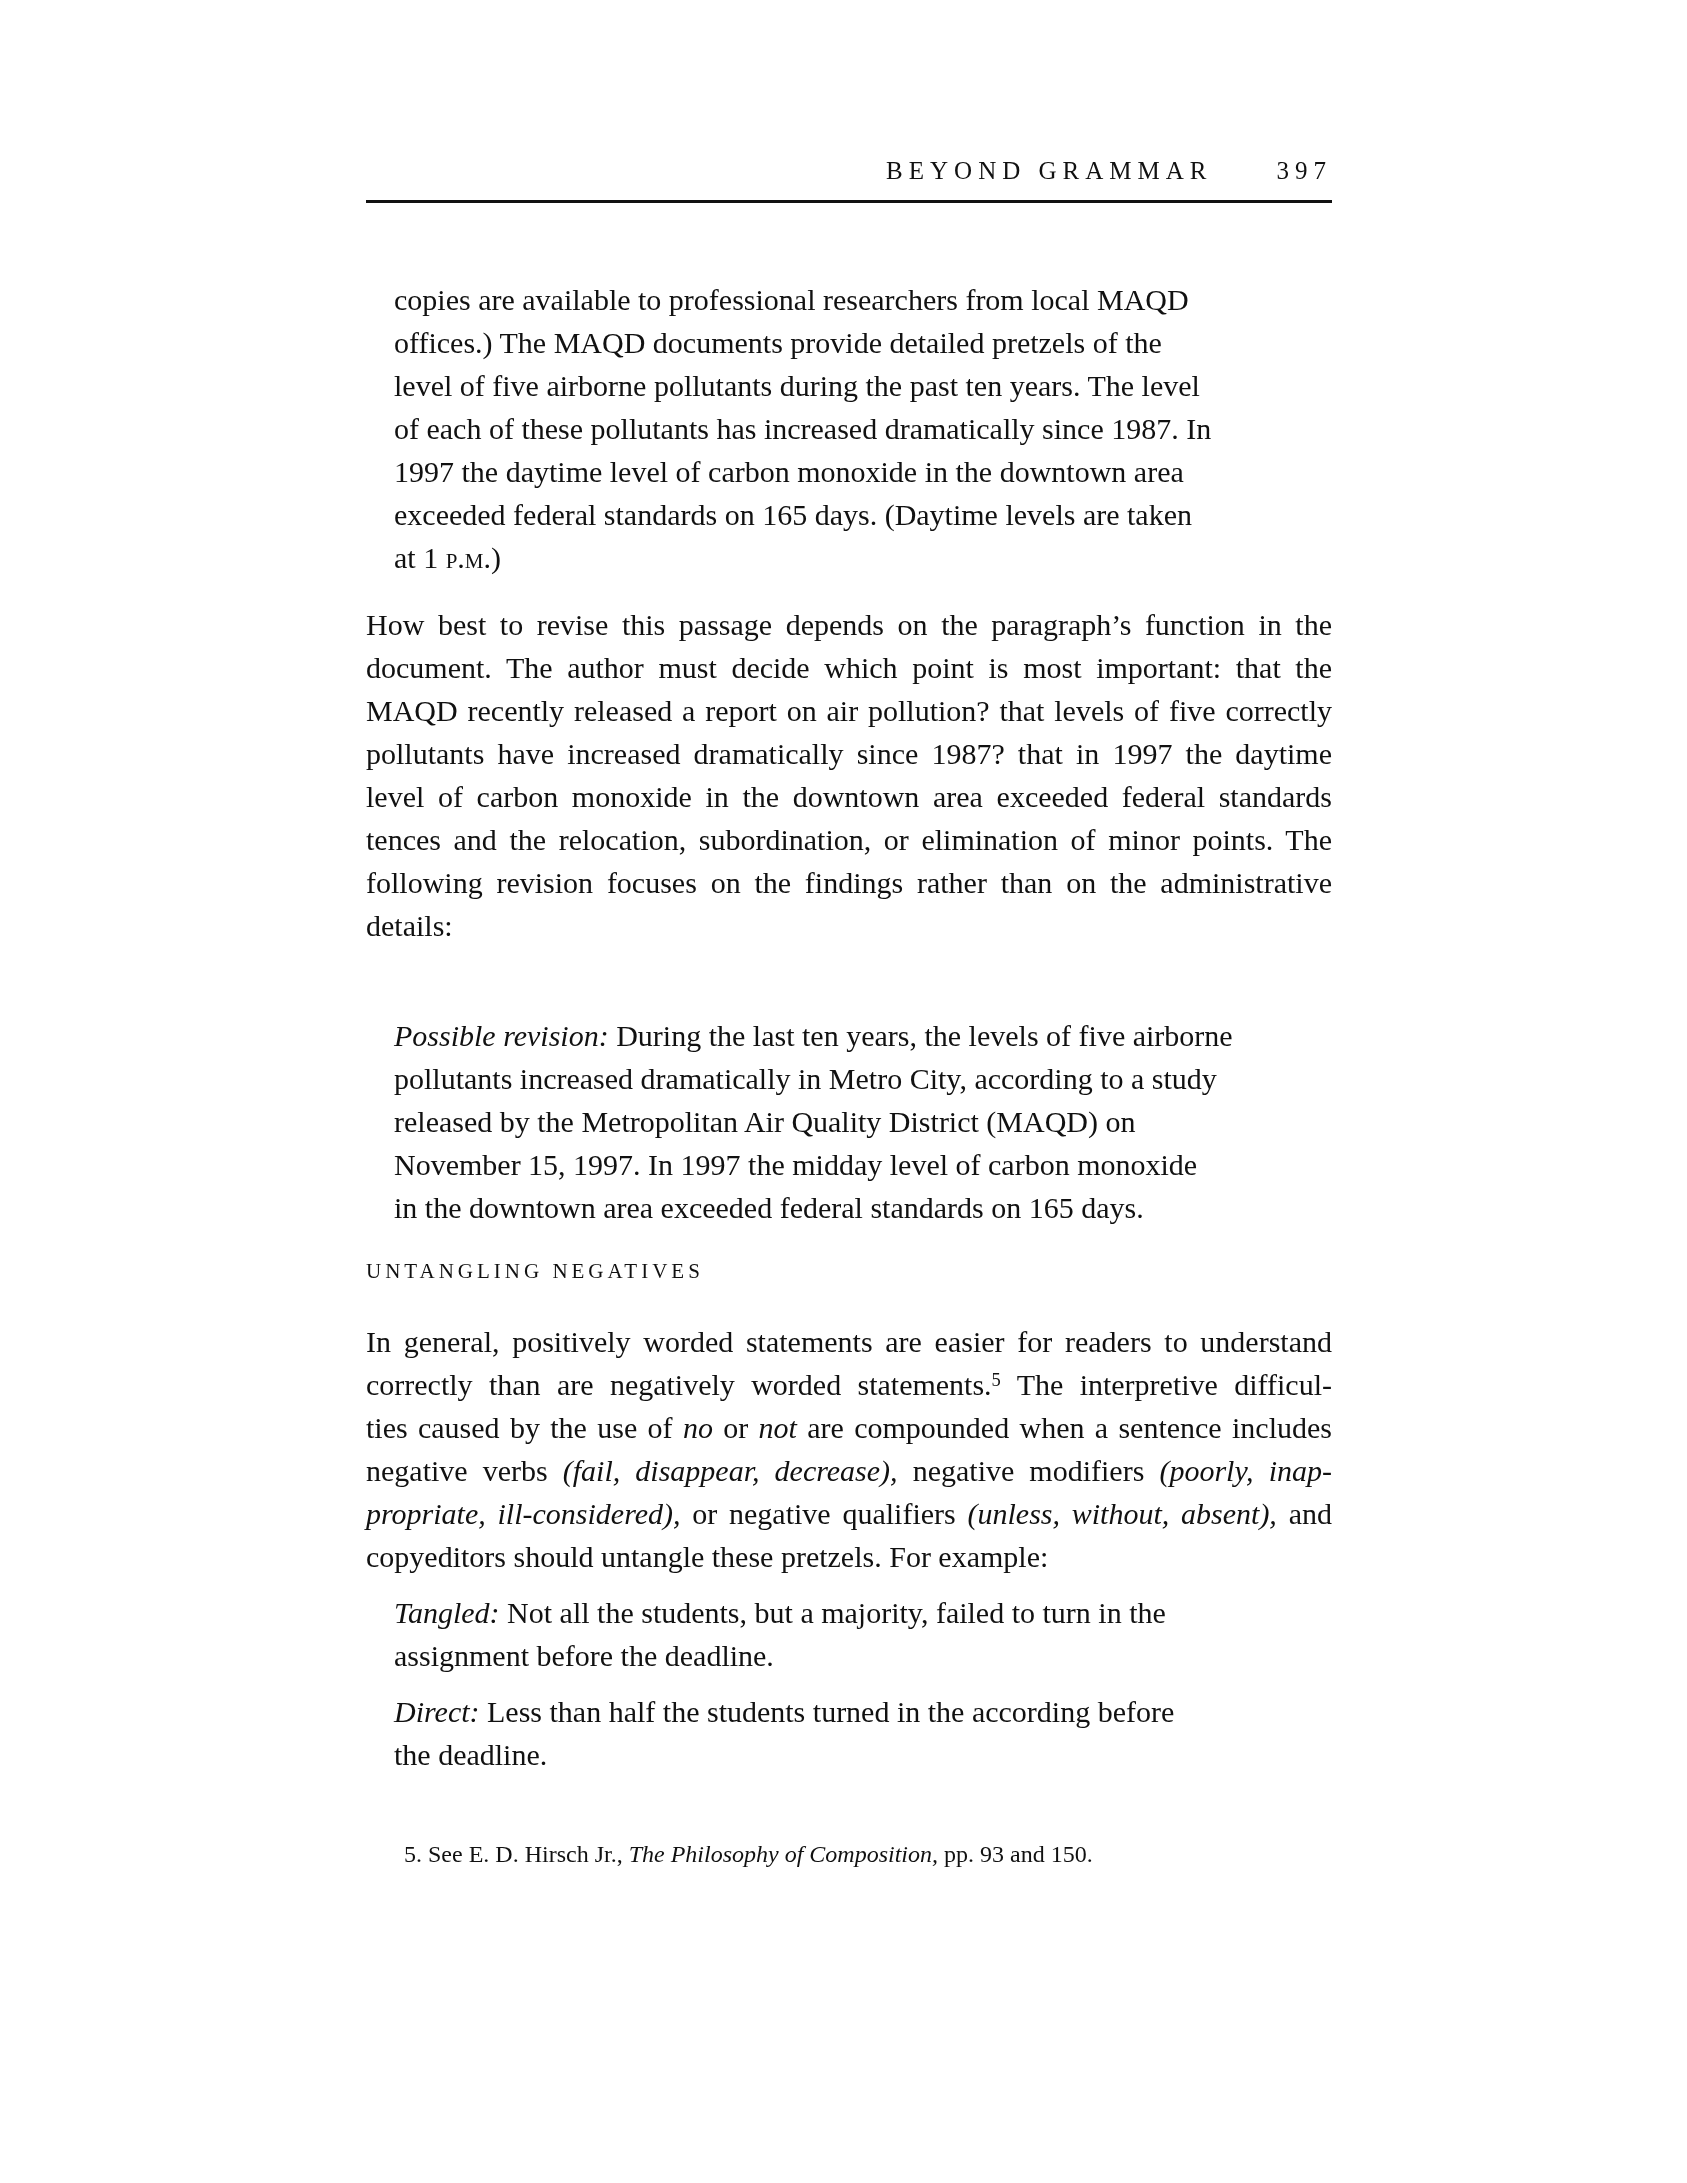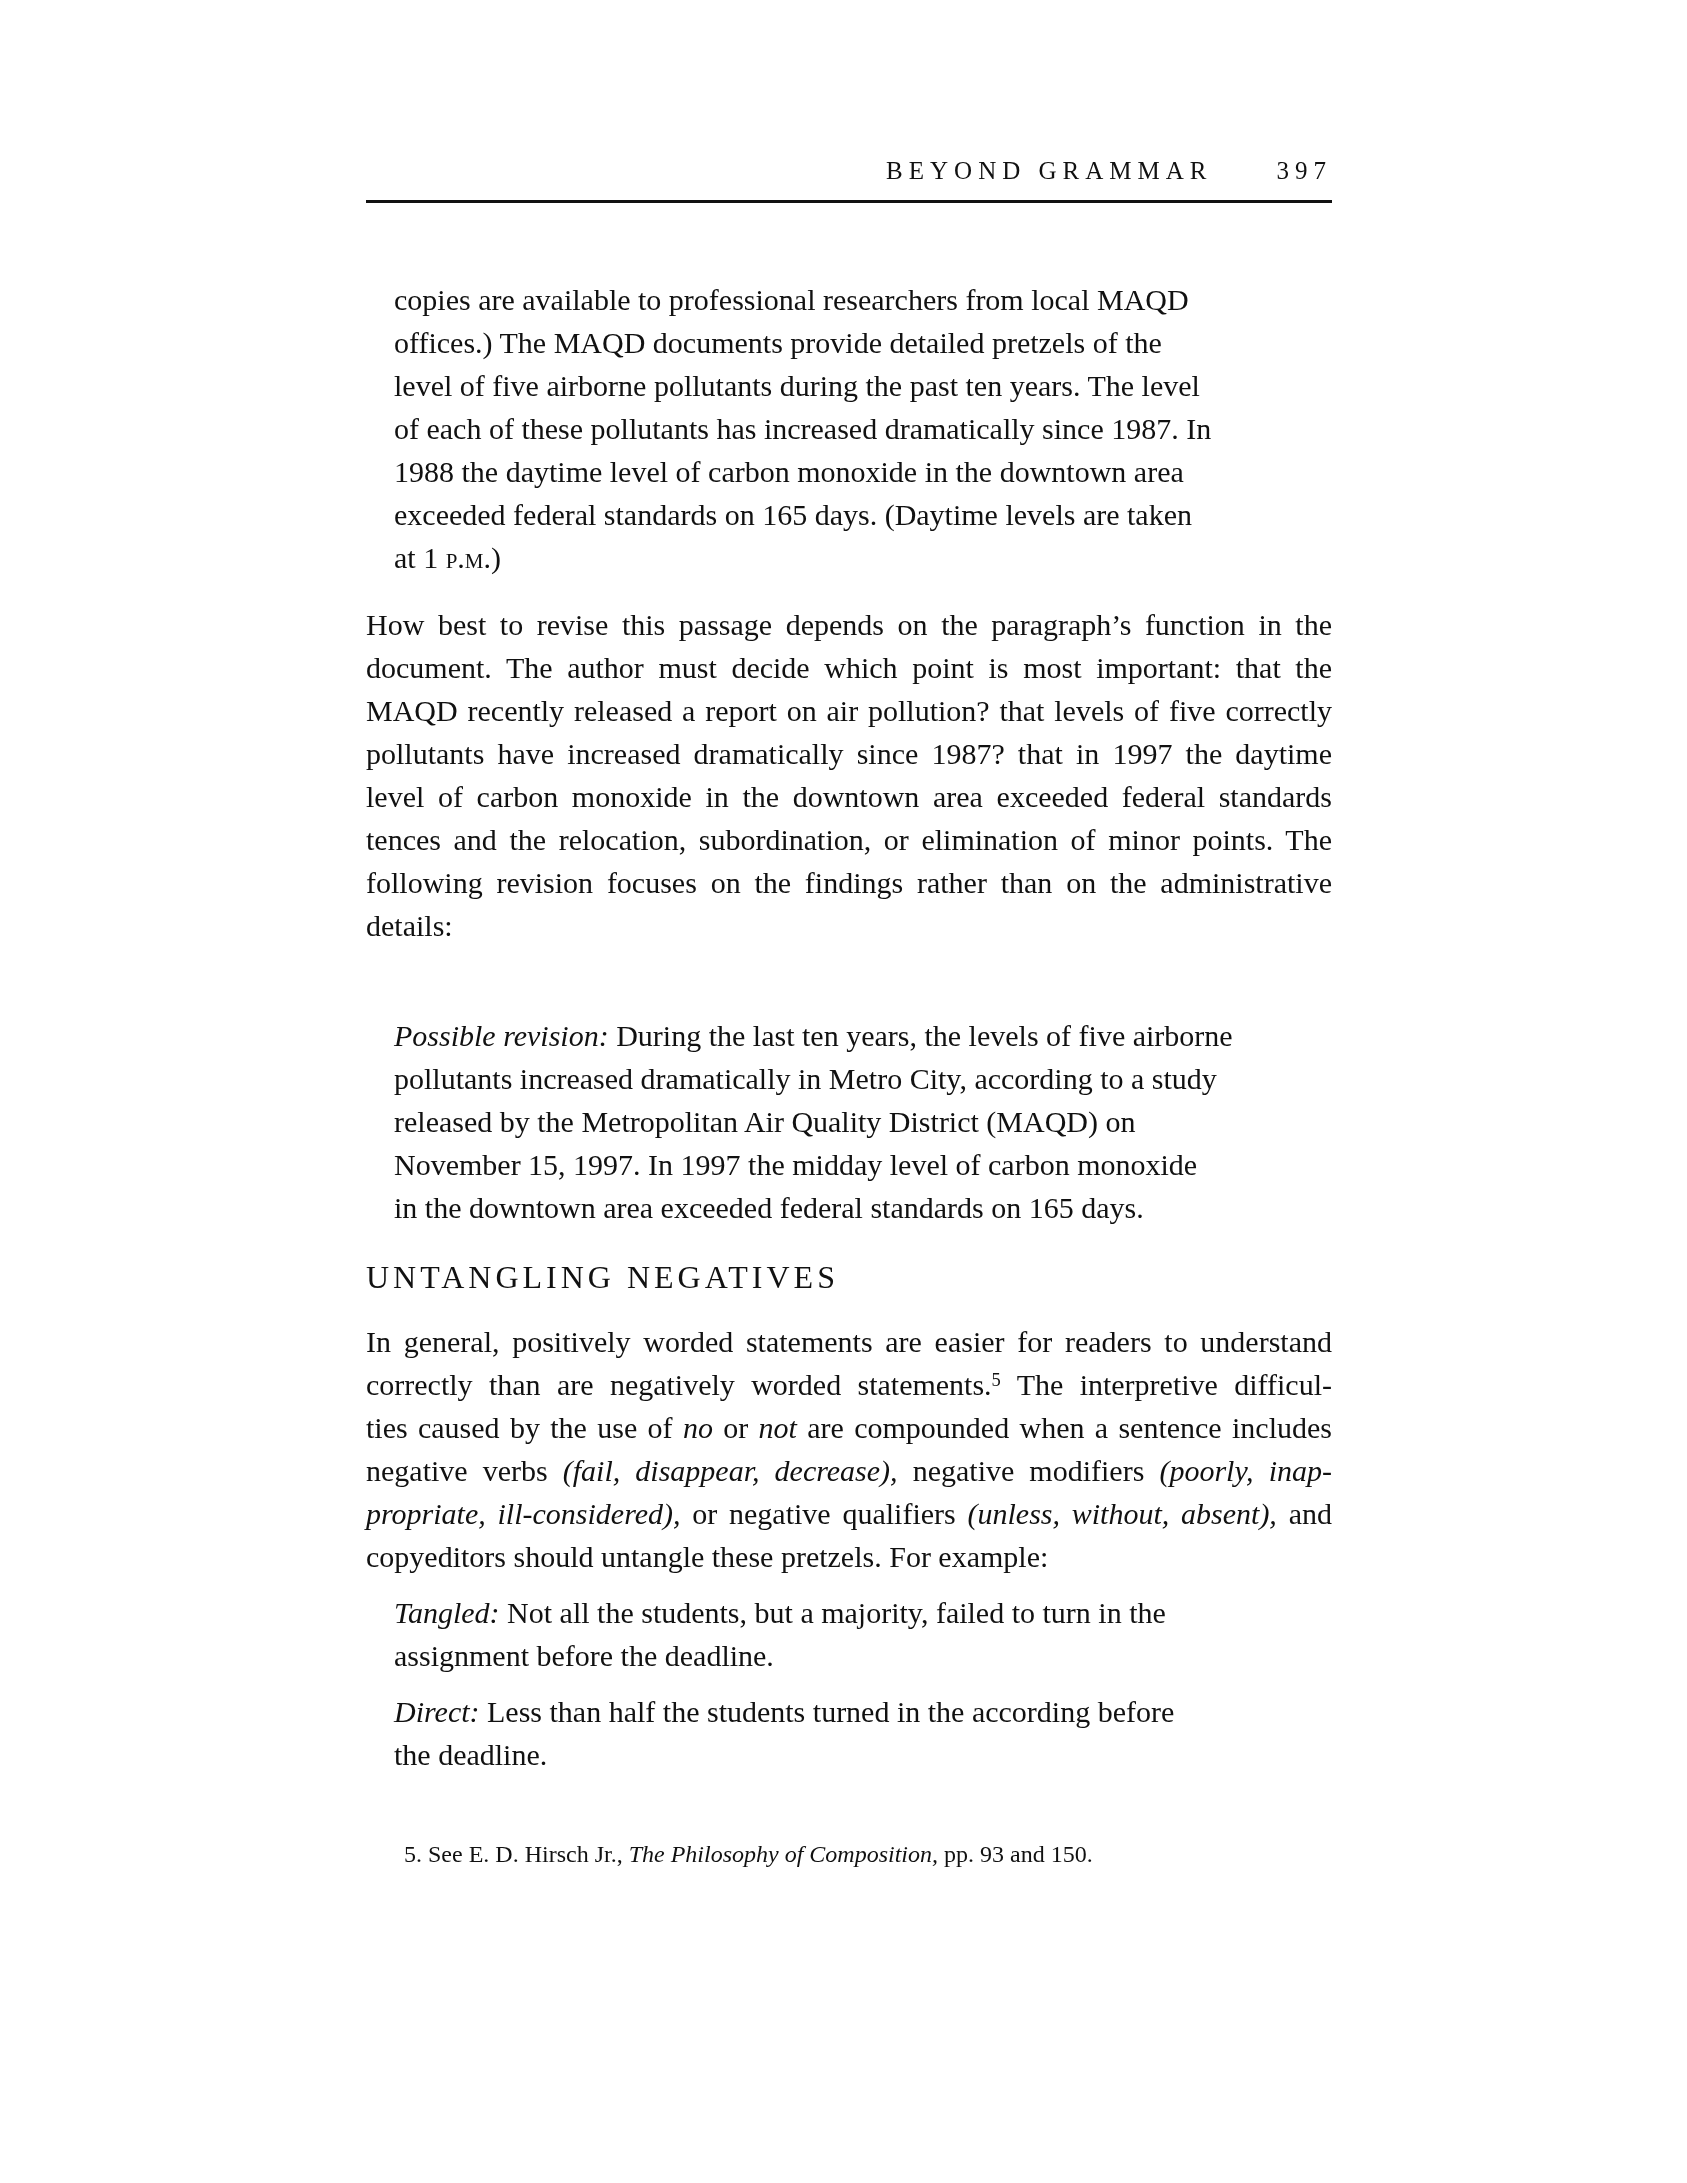--- a/index.html
+++ b/index.html
@@ -9,41 +9,41 @@
   .running-head { position: absolute; top: 157px; right: 0; font-size: 25px;
                   letter-spacing: 6px; white-space: nowrap; }
   .running-head .title { margin-right: 64px; }
   .head-rule { position: absolute; top: 200px; left: 0; width: 966px; height: 2.6px; background: #111; }
   .block { position: absolute; font-size: 30px; line-height: 43px; }
   .line { display: block; white-space: nowrap; }
   .line.just { text-align: justify; text-align-last: justify; white-space: normal; }
   .indent { left: 28px; width: 900px; }
   .full { left: 0; width: 966px; }
   .sc { font-variant: small-caps; font-size: 30px; }
-  .section-head { position: absolute; left: 0; top: 1259px; font-size: 32px; letter-spacing: 4px; text-align: right; }
+  .section-head { position: absolute; left: 0; top: 1259px; font-size: 21px; letter-spacing: 4px; text-align: right; }
   em { font-style: italic; }
   sup { font-size: 18.5px; vertical-align: 9.3px; line-height: 0; }
   .footnote { position: absolute; left: 38px; top: 1841px; font-size: 24px; white-space: nowrap; }
 </style>
 </head>
 <body>
 
 <div class="page">
 
   <div class="running-head">
     <span class="title">BEYOND GRAMMAR</span><span>397</span>
   </div>
   <div class="head-rule"></div>
 
   <div class="block indent" style="top:278px;">
     <span class="line">copies are available to professional researchers from local MAQD</span>
     <span class="line">offices.) The MAQD documents provide detailed pretzels of the</span>
     <span class="line">level of five airborne pollutants during the past ten years. The level</span>
     <span class="line">of each of these pollutants has increased dramatically since 1987. In</span>
-    <span class="line">1988 the daytime level of carbon monoxide in the downtown area</span>
+    <span class="line">1997 the daytime level of carbon monoxide in the downtown area</span>
     <span class="line">exceeded federal standards on 165 days. (Daytime levels are taken</span>
     <span class="line"><span>at 1 </span><span class="sc">p.m.</span><span>)</span></span>
   </div>
 
   <div class="block full" style="top:603px;">
     <span class="line just">How best to revise this passage depends on the paragraph’s function in the</span>
     <span class="line just">document. The author must decide which point is most important: that the</span>
     <span class="line just">MAQD recently released a report on air pollution? that levels of five correctly</span>
     <span class="line just">pollutants have increased dramatically since 1987? that in 1997 the daytime</span>
     <span class="line just">level of carbon monoxide in the downtown area exceeded federal standards</span>

